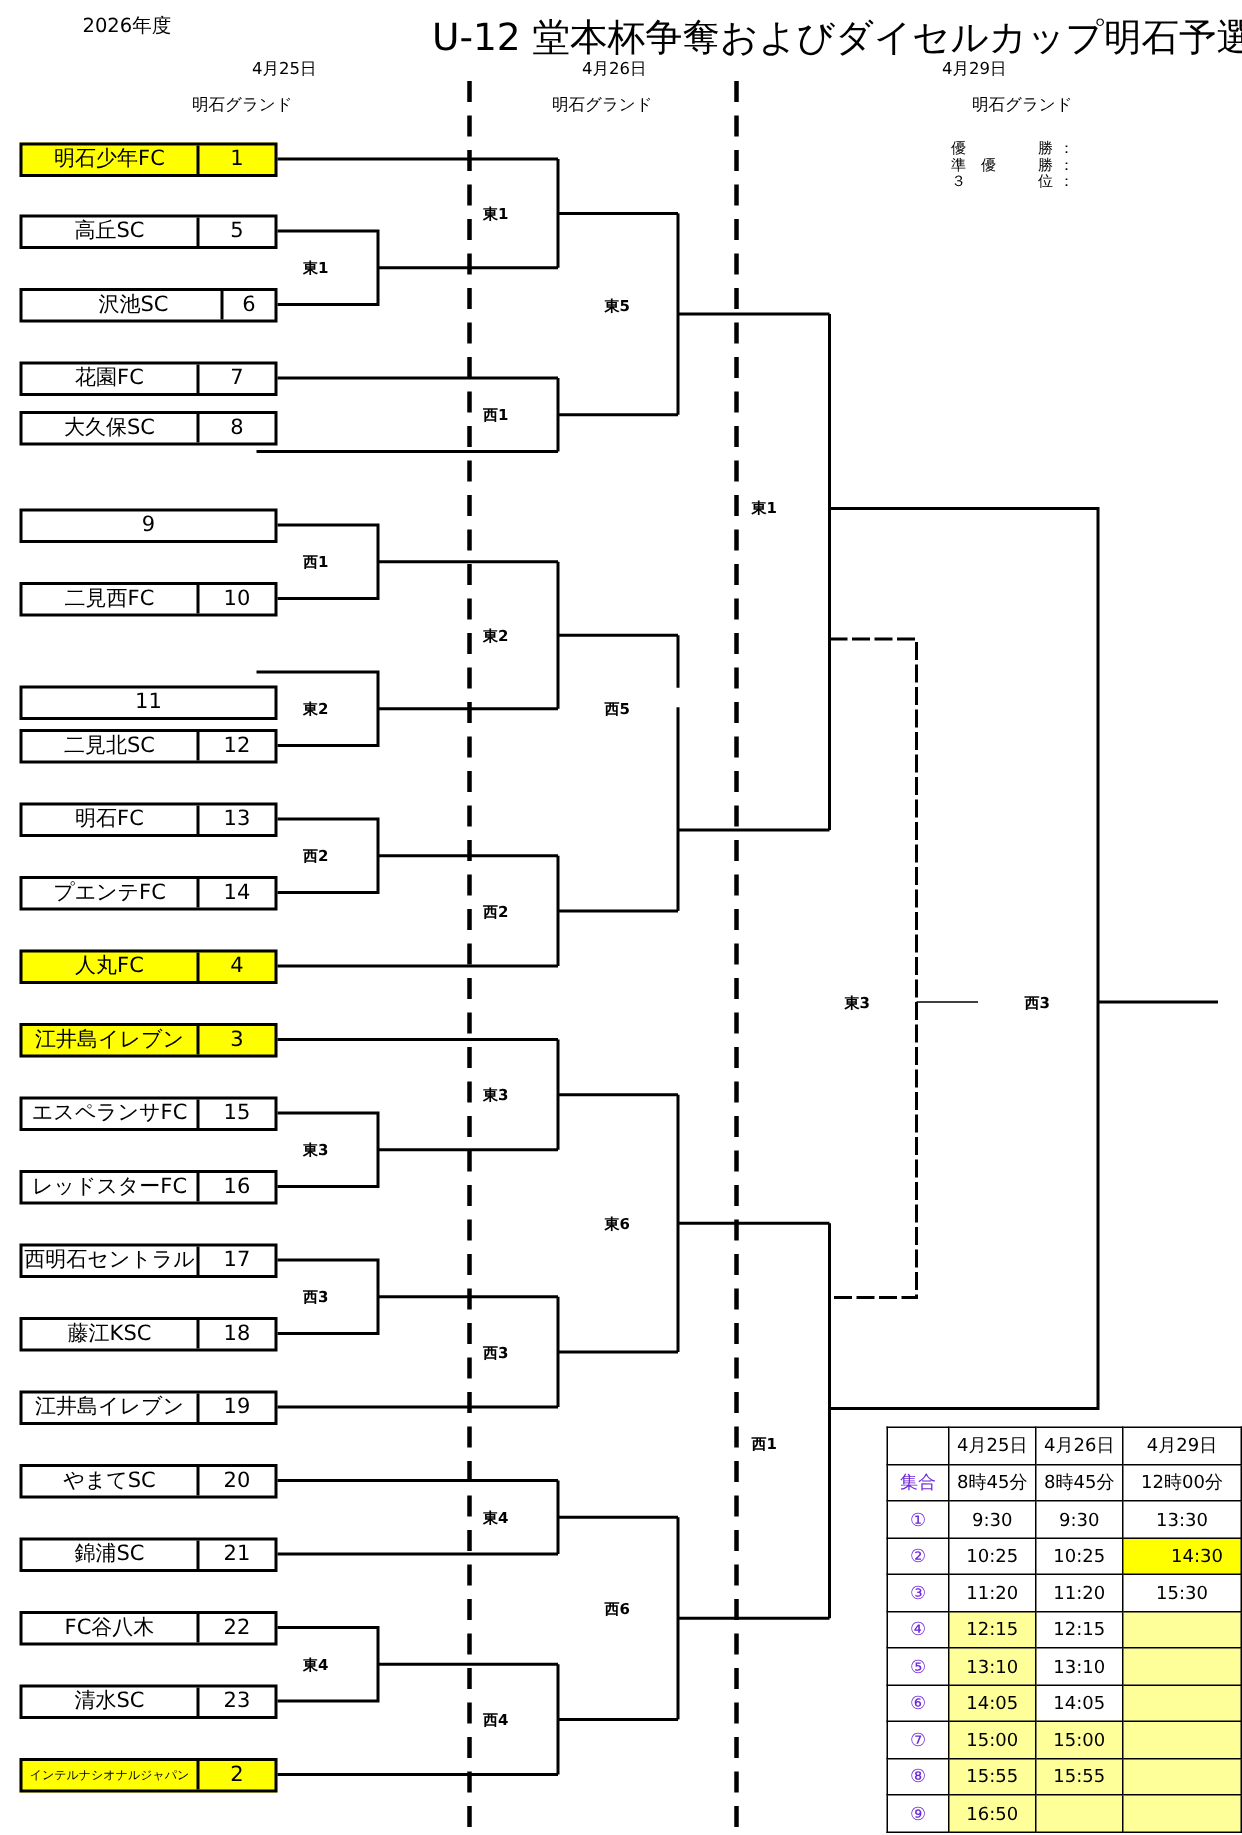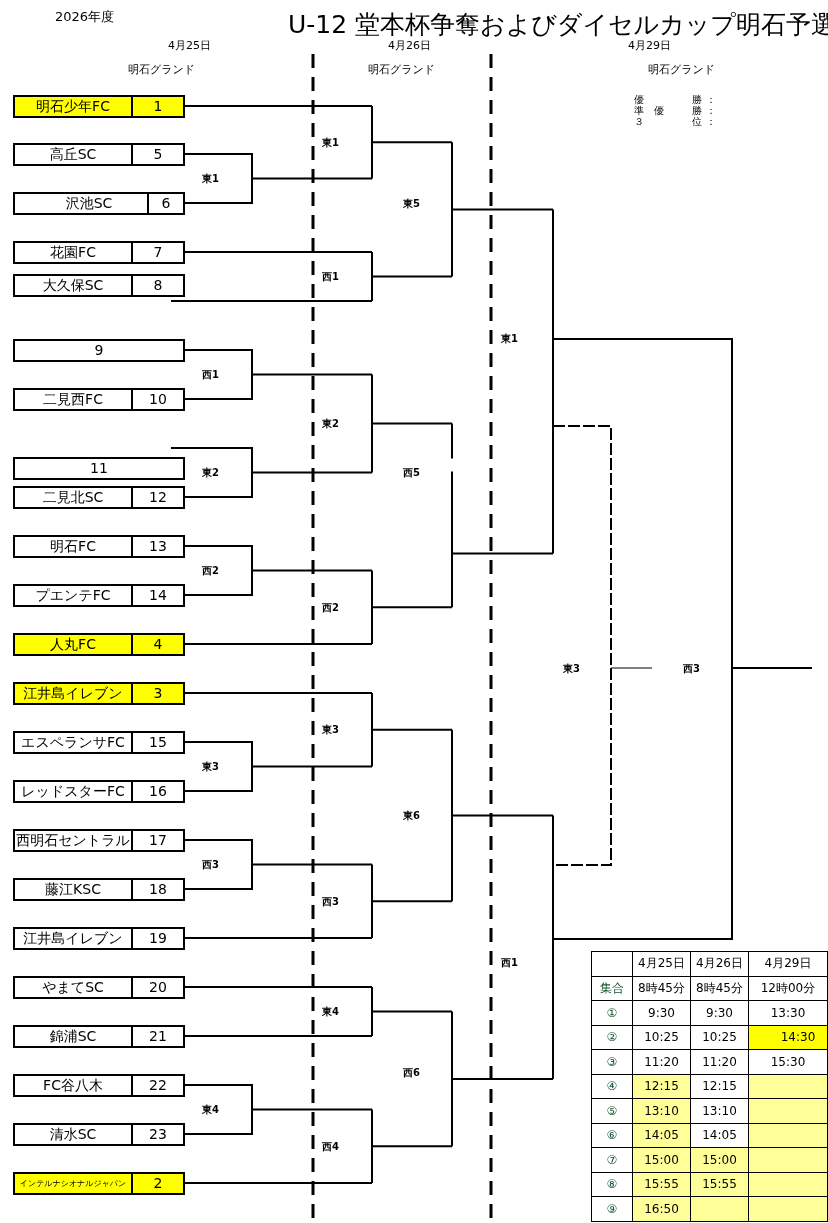--- a/index.html
+++ b/index.html
@@ -19,21 +19,21 @@
             border: 2px solid #000; box-sizing: border-box; display: flex; background: #fff; }
     .team.seed { background: #ffff00; }
     .team .name { width: 118px; border-right: 2px solid #000; box-sizing: border-box;
                   font-size: 14px; text-align: center; line-height: 19px; white-space: nowrap; overflow: hidden; }
     .team .name.small { font-size: 8px; }
     .team .num { flex: 1; font-size: 14px; text-align: center; line-height: 19px; }
     svg#bracket { position: absolute; left: 0; top: 0; }
     .mlabel { position: absolute; font-size: 10px; font-weight: bold; white-space: nowrap; }
     table.sched { position: absolute; left: 591px; top: 951px; border-collapse: collapse; font-size: 12px; }
     table.sched td { border: 1px solid #000; height: 23.5px; text-align: center; padding: 0; }
-    table.sched td.c0 { width: 40px; color: #14532d; }
+    table.sched td.c0 { width: 40px; color: #6d28d9; }
     table.sched td.c1, table.sched td.c2 { width: 57px; }
     table.sched td.c3 { width: 58px; }
     table.sched td.yellow { background: #ffff99; }
     table.sched td.bright { background: #ffff00; padding-left: 20px; }
   </style>
 </head>
 <body>
 
 <div class="abs year">2026年度</div>
 <div class="abs title">U-12 堂本杯争奪およびダイセルカップ明石予選</div>

